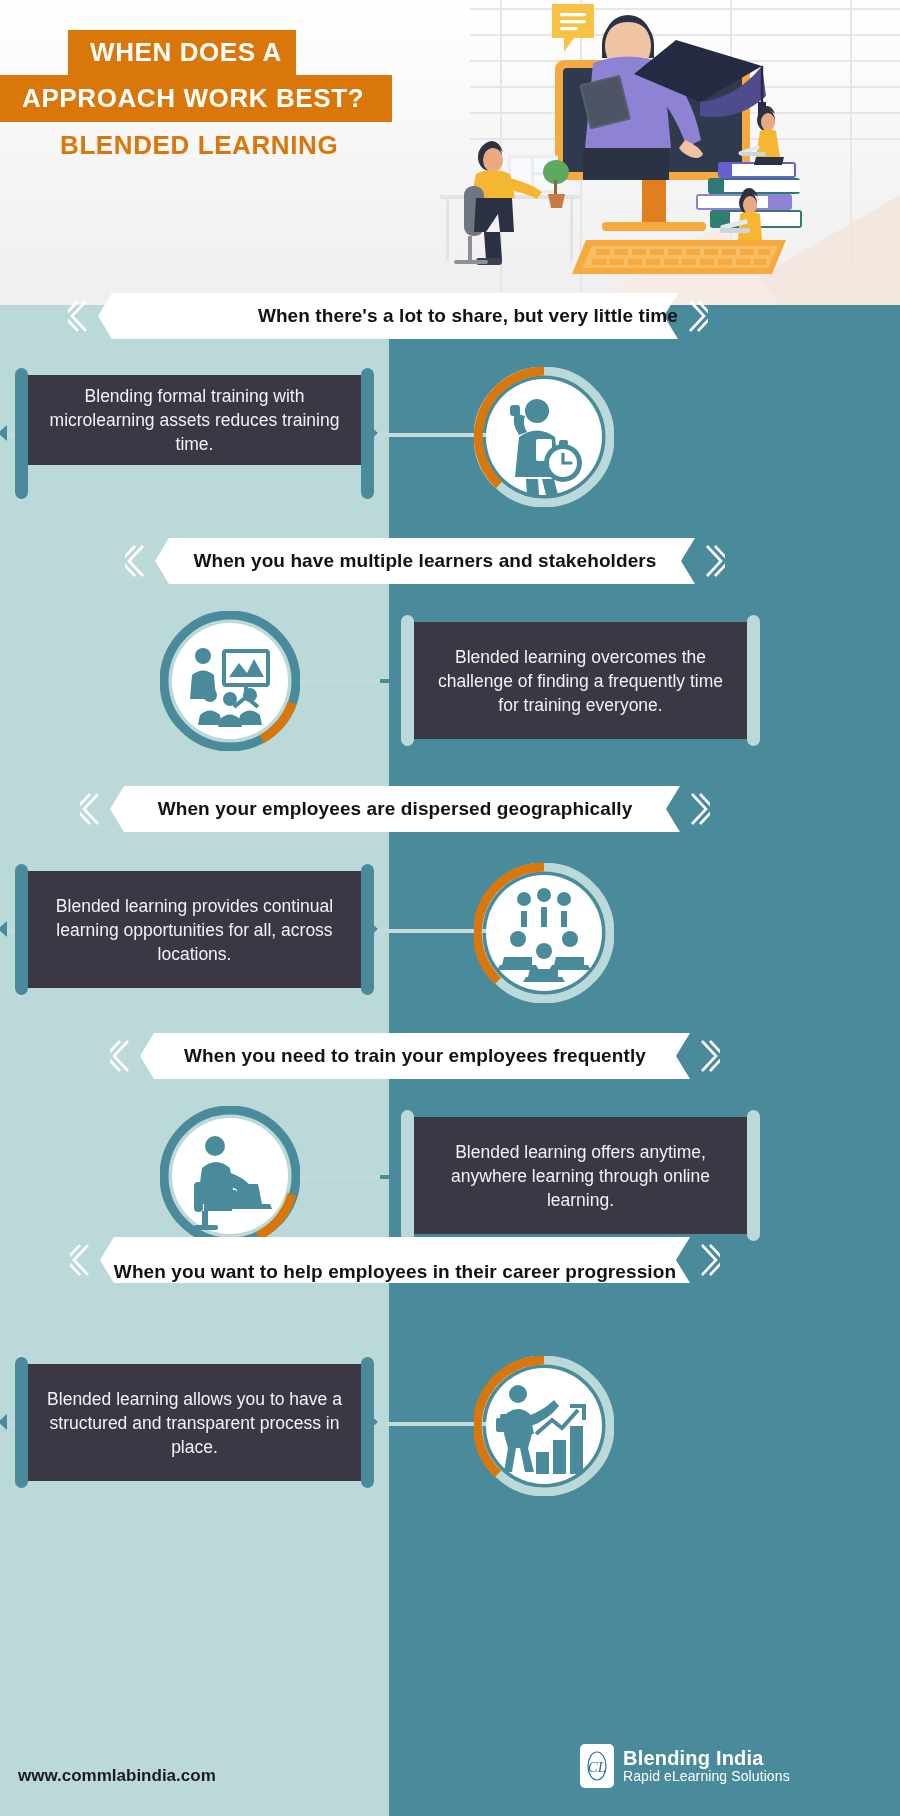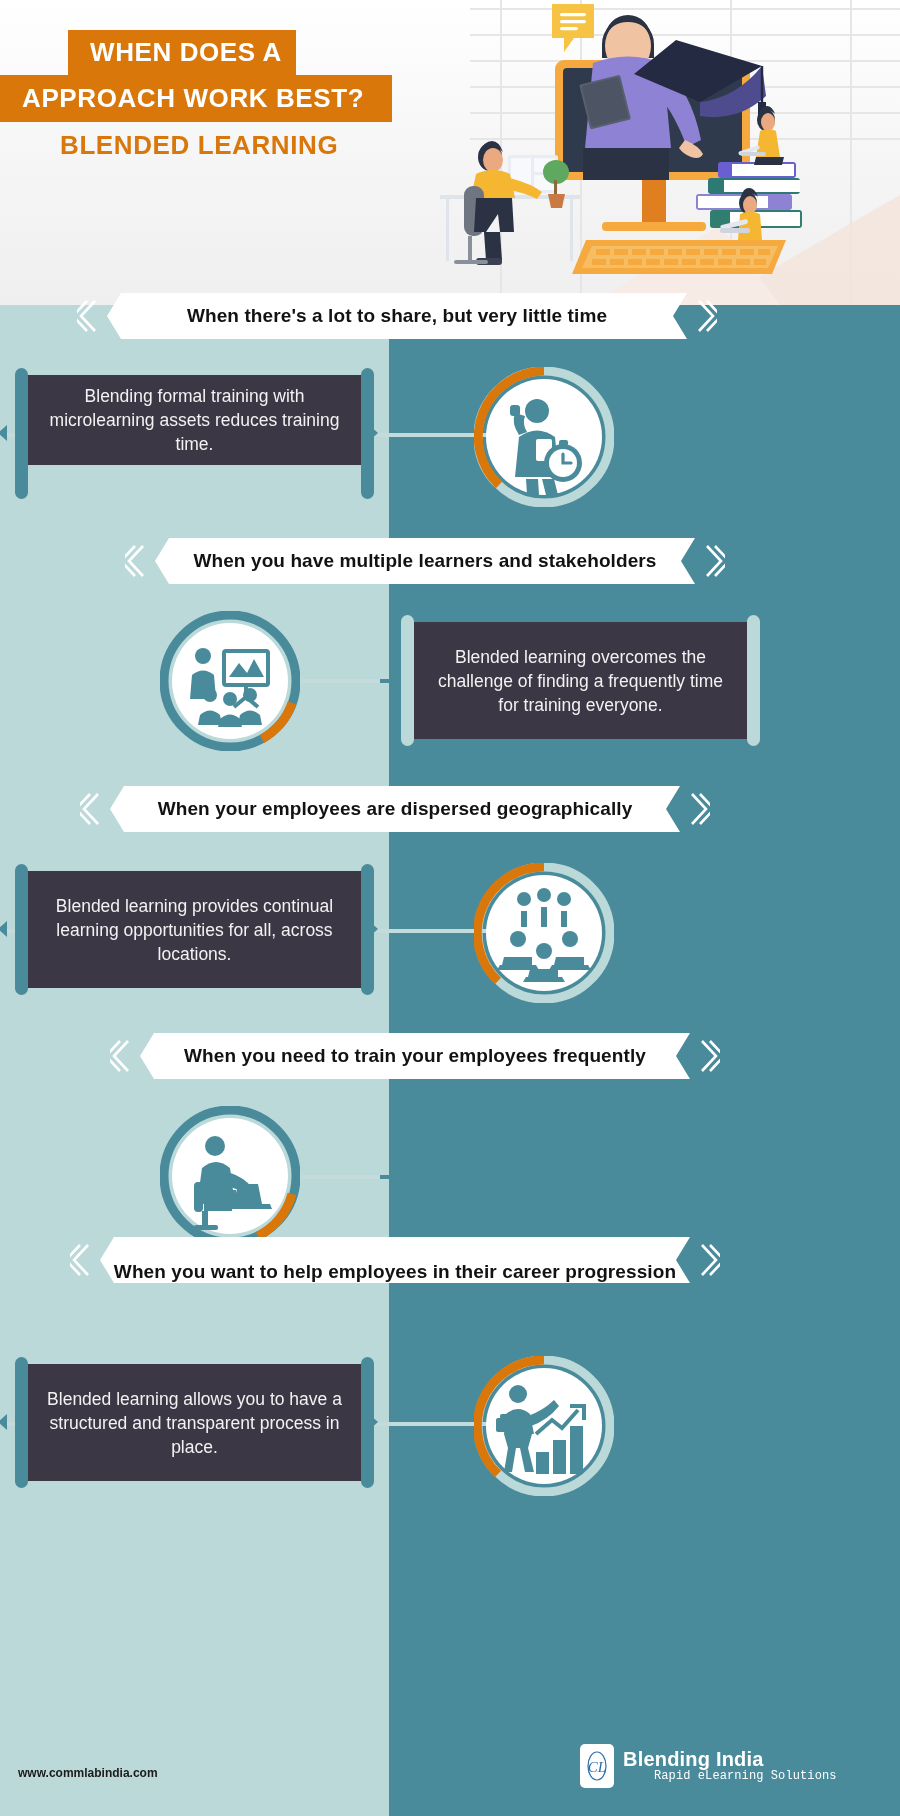--- a/index.html
+++ b/index.html
@@ -211,21 +211,21 @@
     z-index: 6;
   }
   .circle svg { display: block; }
 
   
   .site-url {
     position: absolute;
     left: 18px; top: 1766px;
     font-family: "Liberation Sans Narrow","Liberation Sans", sans-serif;
     font-weight: bold;
-    font-size: 12px;
+    font-size: 17px;
     color: #1b1b1b;
     z-index: 8;
     text-align: right;
   }
   .logo {
     position: absolute;
     left: 580px; top: 1744px;
     display: flex;
     align-items: center;
     gap: 9px;
@@ -243,25 +243,24 @@
   .logo-name {
     display: block;
     font-family: "Liberation Sans Narrow","Liberation Sans", sans-serif;
     font-size: 20px;
     color: #ffffff;
     font-weight: bold;
     letter-spacing: .2px;
   }
   .logo-tag {
     display: block;
-    font-family: Liberation Mono, monospace;
-    font-size: 12px;
+    font-family: Liberation Sans, sans-serif;
+    font-size: 14px;
     color: #ffffff;
     letter-spacing: .1px;
-    margin-left: 31px;
   }
 </style>
 </head>
 <body>
 
 <div id="page">
 
   <div class="header">
     <div class="header-stripes">
       <i style="top:8px"></i>
@@ -397,21 +396,21 @@
       <span class="t-line t1">WHEN DOES A</span>
       <span class="t-line t3">APPROACH WORK BEST?</span>
       <span class="t-line t2">BLENDED LEARNING</span>
     </div>
   </div>
 
   <div class="bg-left"></div>
   <div class="bg-right"></div>
   <div class="bg-foot-left"></div>
 
-  <div class="banner" style="left:107px; top:293px; width:580px;">
+  <div class="banner" style="left:98px; top:293px; width:580px;justify-content:flex-end;">
     <div class="banner-plate"></div>
     <span class="banner-label">When there's a lot to share, but very little time</span>
     <span class="chev chev-l">
       <svg width="22" height="34" viewBox="0 0 22 34">
           <path d="M18 2 L4 17 L18 32" fill="none" stroke="#ffffff" stroke-width="2.6"></path>
           <path d="M10 2 L-4 17 L10 32" fill="none" stroke="#ffffff" stroke-width="2.6"></path>
         </svg>
     </span>
     <span class="chev chev-r">
       <svg width="22" height="34" viewBox="0 0 22 34">
@@ -577,20 +576,25 @@
       <path d="M42 84 h34 l2 14 h-36z" fill="#4a8b9b"></path>
       <rect x="34" y="76" width="9" height="30" rx="4" fill="#4a8b9b"></rect>
       <path d="M44 98 h28 v7 h-28z" fill="#4a8b9b"></path>
       <rect x="42" y="105" width="6" height="16" fill="#4a8b9b"></rect>
       <rect x="34" y="119" width="24" height="5" rx="2" fill="#4a8b9b"></rect>
       <path d="M78 78 l20 0 l4 20 h-28z" fill="#4a8b9b"></path>
       <path d="M72 98 h38 l2 5 h-42z" fill="#4a8b9b"></path>
     </svg>
   </div>
 
+  <div class="card" style="left:408px; top:1117px; width:345px; height:117px;">
+    <span class="card-bar lt pale" style="height:131px;"></span>
+    <span class="card-bar rt pale" style="height:131px;"></span>
+    <span class="card-text">Blended learning offers anytime, anywhere learning through online learning.</span>
+  </div>
 
   <div class="banner" style="left:100px; top:1237px; width:590px;align-items:flex-end;">
     <div class="banner-plate"></div>
     <span class="banner-label">When you want to help employees in their career progression</span>
     <span class="chev chev-l">
       <svg width="22" height="34" viewBox="0 0 22 34">
           <path d="M18 2 L4 17 L18 32" fill="none" stroke="#ffffff" stroke-width="2.6"></path>
           <path d="M10 2 L-4 17 L10 32" fill="none" stroke="#ffffff" stroke-width="2.6"></path>
         </svg>
     </span>

